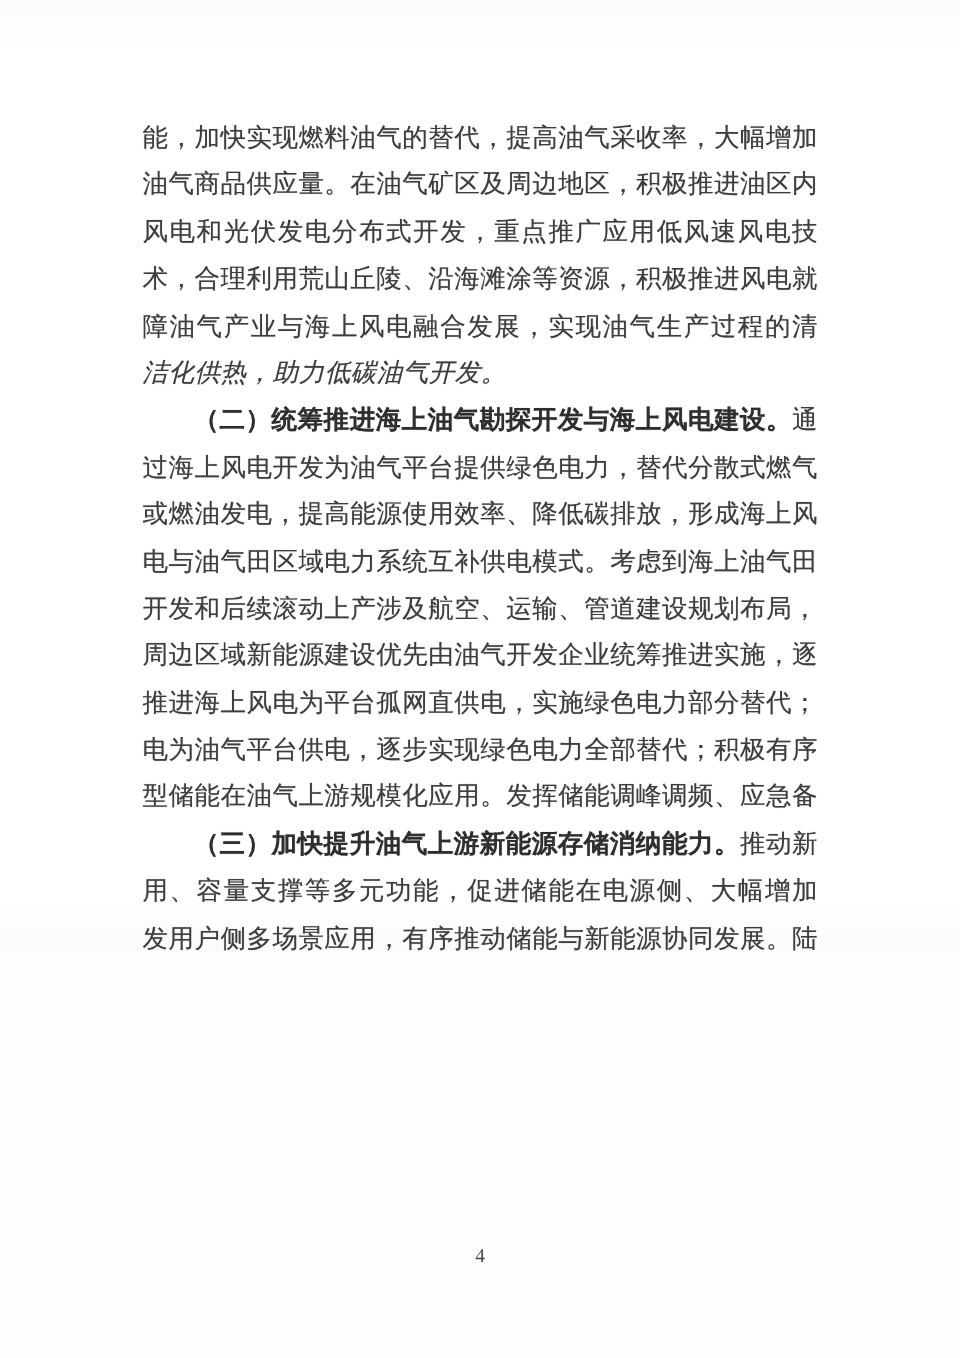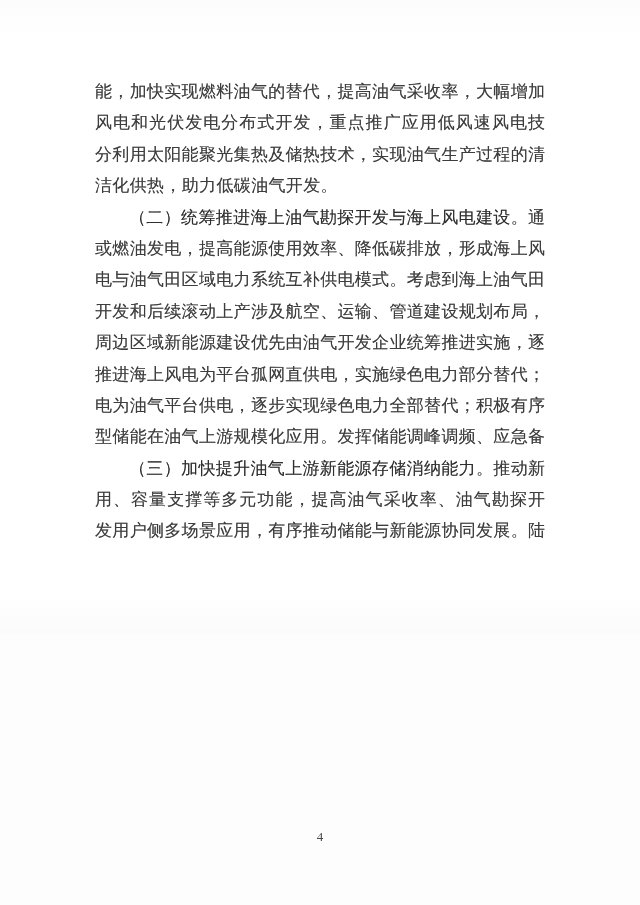--- a/index.html
+++ b/index.html
@@ -34,63 +34,67 @@
     text-align: justify;
     text-align-last: justify;
     white-space: nowrap;
     letter-spacing: 0;
     text-shadow: 0 0 0.6px rgba(70,70,70,0.55);
   }
   .line.para-end {
     text-align: left;
     text-align-last: left;
     letter-spacing: 0.35px;
+    font-style: italic;
   }
   .line.indented {
     padding-left: 34px;
   }
   .heading {
-    font-weight: 400;
+    font-weight: 700;
     color: #2e2e2e;
   }
   .page-number {
     position: absolute;
     left: 0;
     top: 829px;
     width: 640px;
     text-align: center;
     font-size: 13px;
     color: #4a4a4a;
     font-family: "Liberation Serif", "DejaVu Serif", serif;
   }
 </style>
 </head>
 <body>
 
 <div class="page">
   <div class="text-block">
 
     <div class="line">能，加快实现燃料油气的替代，提高油气采收率，大幅增加</div>
+    <div class="line">油气商品供应量。在油气矿区及周边地区，积极推进油区内</div>
     <div class="line">风电和光伏发电分布式开发，重点推广应用低风速风电技</div>
-    <div class="line">分利用太阳能聚光集热及储热技术，实现油气生产过程的清</div>
+    <div class="line">术，合理利用荒山丘陵、沿海滩涂等资源，积极推进风电就</div>
+    <div class="line">障油气产业与海上风电融合发展，实现油气生产过程的清</div>
     <div class="line para-end">洁化供热，助力低碳油气开发。</div>
 
     <div class="line indented">
       <span class="heading">（二）统筹推进海上油气勘探开发与海上风电建设。</span><span>通</span>
     </div>
+    <div class="line">过海上风电开发为油气平台提供绿色电力，替代分散式燃气</div>
     <div class="line">或燃油发电，提高能源使用效率、降低碳排放，形成海上风</div>
     <div class="line">电与油气田区域电力系统互补供电模式。考虑到海上油气田</div>
     <div class="line">开发和后续滚动上产涉及航空、运输、管道建设规划布局，</div>
     <div class="line">周边区域新能源建设优先由油气开发企业统筹推进实施，逐</div>
     <div class="line">推进海上风电为平台孤网直供电，实施绿色电力部分替代；</div>
     <div class="line">电为油气平台供电，逐步实现绿色电力全部替代；积极有序</div>
 
     <div class="line">型储能在油气上游规模化应用。发挥储能调峰调频、应急备</div>
     <div class="line indented">
       <span class="heading">（三）加快提升油气上游新能源存储消纳能力。</span><span>推动新</span>
     </div>
-    <div class="line">用、容量支撑等多元功能，提高油气采收率、油气勘探开</div>
+    <div class="line">用、容量支撑等多元功能，促进储能在电源侧、大幅增加</div>
     <div class="line">发用户侧多场景应用，有序推动储能与新能源协同发展。陆</div>
 
   </div>
 
   <div class="page-number">4</div>
 </div>
 
 </body></html>

